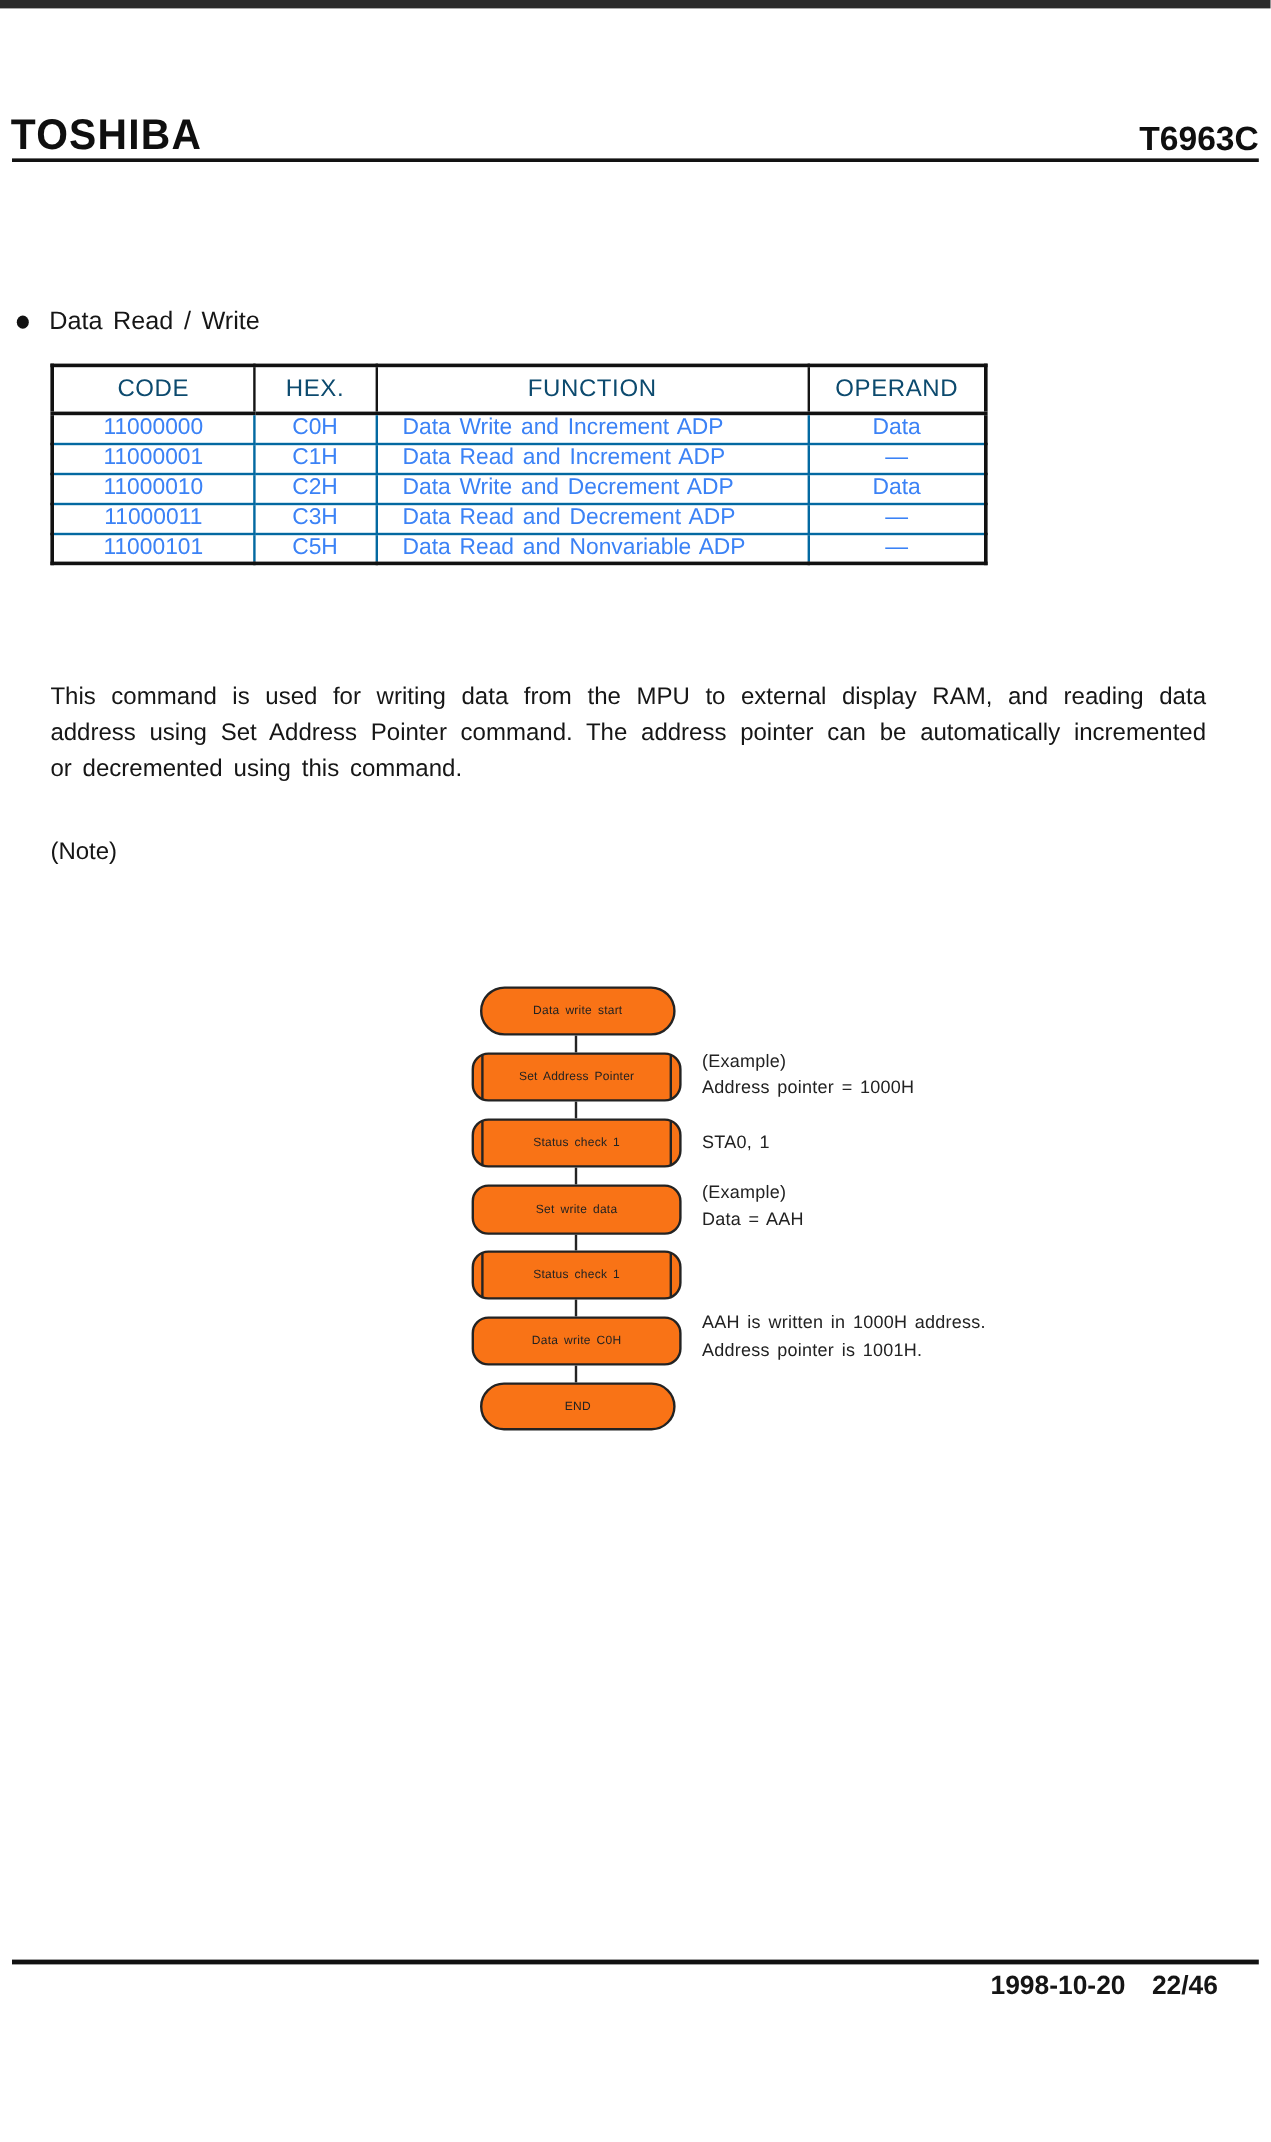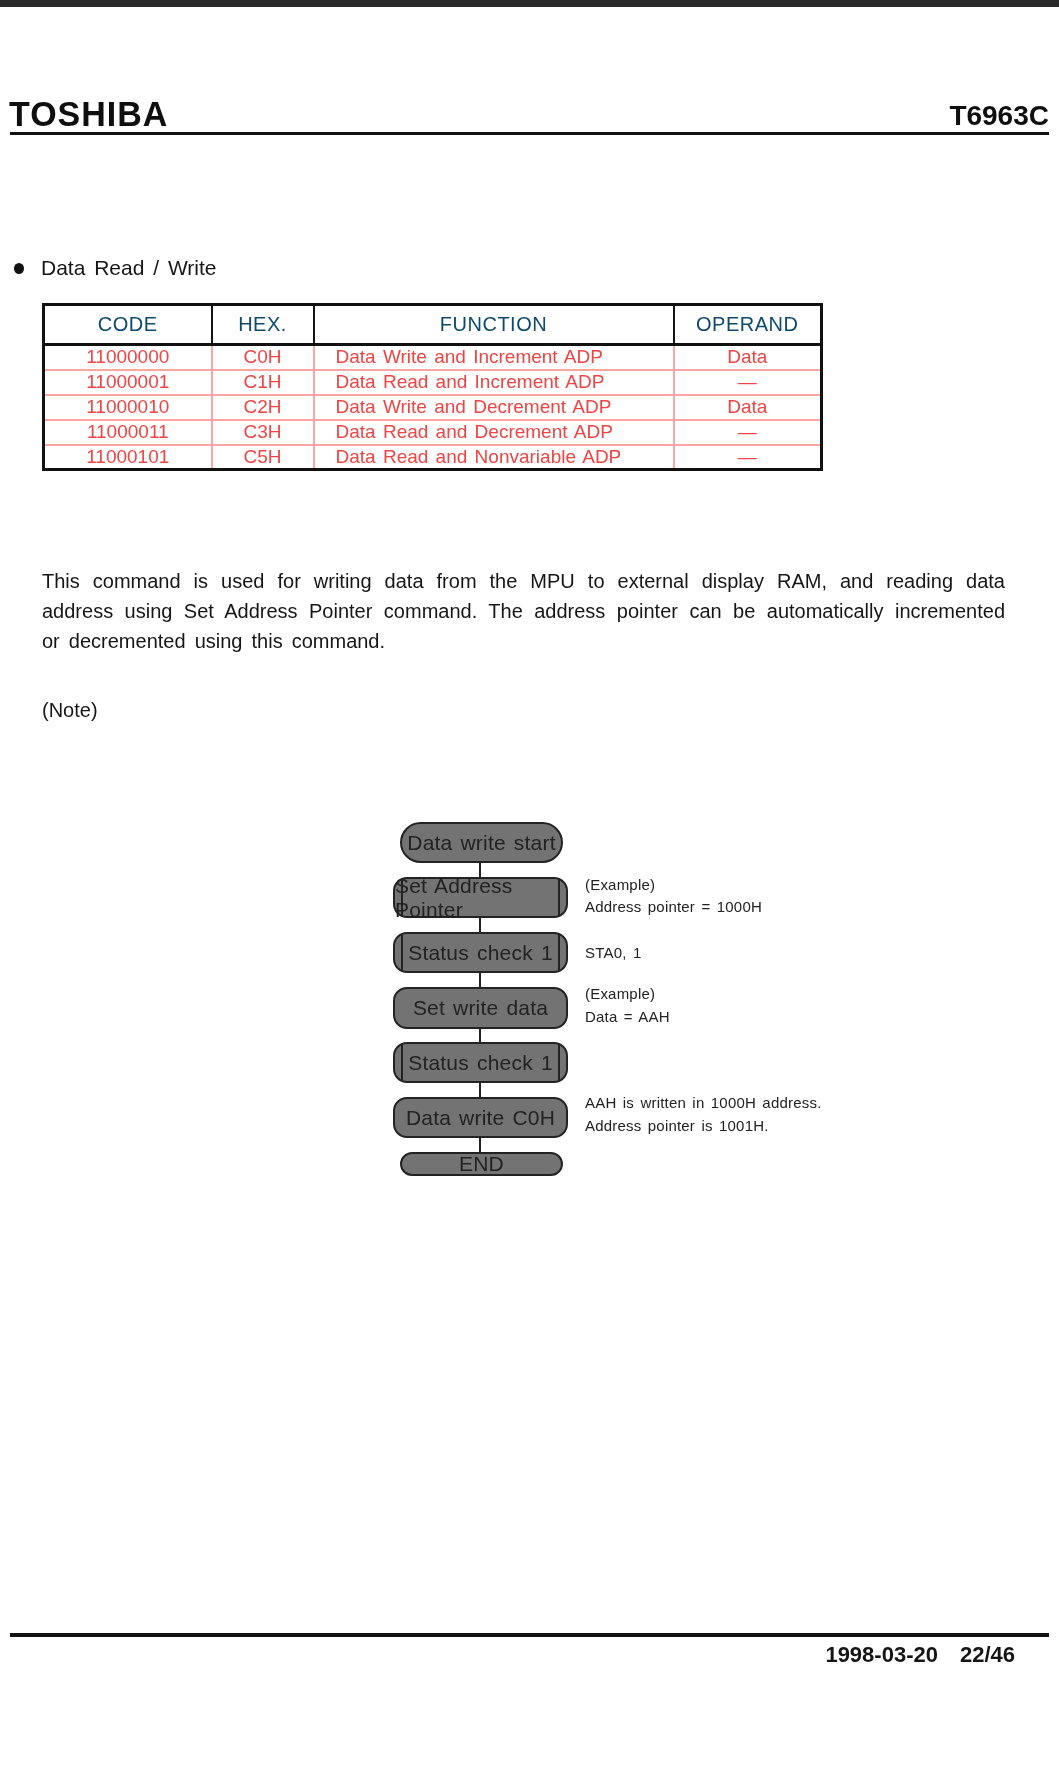--- a/index.html
+++ b/index.html
@@ -24,49 +24,49 @@
   table.cmd-table {
     position:absolute; left:42px; top:303px; width:778px;
     border-collapse:collapse; table-layout:fixed;
     border:3px solid #111;
   }
   .cmd-table th {
     height:40px; font-size:20px; font-weight:400; letter-spacing:0.5px;
     border:2px solid #141414; border-bottom:3px solid #111; color:#0c4a6e;
   }
   .cmd-table td {
-    height:25px; font-size:19px; text-align:center; color:#ef4444;
-    border:2px solid #fca5a5; word-spacing:2px;
+    height:25px; font-size:19px; text-align:center; color:#3b82f6;
+    border:2px solid #0369a1; word-spacing:2px;
   }
   .cmd-table td.fn { text-align:left; padding-left:21px; }
 
   .para { position:absolute; left:42px; top:566px; width:963px; font-size:20px; line-height:30px; color:#161616; word-spacing:3.5px; }
   .para .just { text-align:justify; text-align-last:justify; }
 
   .note-label { position:absolute; left:42px; top:699px; font-size:20px; color:#161616; }
   .note-body { position:absolute; left:130px; top:699px; font-size:20px; line-height:31px; color:#161616; word-spacing:3px; }
 
   
   .fc-node {
-    position:absolute; border:2px solid #232323; background:#737373; color:#222;
+    position:absolute; border:2px solid #232323; background:#f97316; color:#222;
     display:flex; align-items:center; justify-content:center;
-    font-size:21px; word-spacing:2px; letter-spacing:0.2px;
+    font-size:10px; word-spacing:2px; letter-spacing:0.2px;
   }
   .terminal { left:400px; width:163px; border-radius:21px; }
   .proc, .predef { left:393px; width:175px;border-radius:14px; }
   .predef::before, .predef::after { content:""; position:absolute; top:0; bottom:0; width:2px; background:#232323; }
   .predef::before { left:6px; }
   .predef::after { right:6px; }
   .n0 { top:822px; height:41px; }
   .n1 { top:877px; height:41px; }
   .n2 { top:932px; height:41px; }
   .n3 { top:987px; height:42px; }
   .n4 { top:1042px; height:41px; }
   .n5 { top:1097px; height:41px; }
-  .n6 { top:1152px; height:24px; }
+  .n6 { top:1152px; height:40px; }
 
   .conn { position:absolute; left:479px; width:2px; background:#232323; }
   .c0 { top:863px; height:14px; }
   .c1 { top:918px; height:14px; }
   .c2 { top:973px; height:14px; }
   .c3 { top:1029px; height:13px; }
   .c4 { top:1083px; height:14px; }
   .c5 { top:1138px; height:14px; }
 
   .ann { position:absolute; left:585px; font-size:15px; color:#222; letter-spacing:0.2px; word-spacing:2px; white-space:nowrap; }
@@ -172,16 +172,16 @@
   <div class="ann a0">(Example)</div>
   <div class="ann a1">Address pointer = 1000H</div>
   <div class="ann a2">STA0, 1</div>
   <div class="ann a3">(Example)</div>
   <div class="ann a4">Data = AAH</div>
   <div class="ann a5">AAH is written in 1000H address.</div>
   <div class="ann a6">Address pointer is 1001H.</div>
 
   <div class="footer-rule"></div>
   <div class="footer-text">
-    <span>1998-03-20</span><span class="pg">22/46</span>
+    <span>1998-10-20</span><span class="pg">22/46</span>
   </div>
 
 </div>
 
 </body></html>

